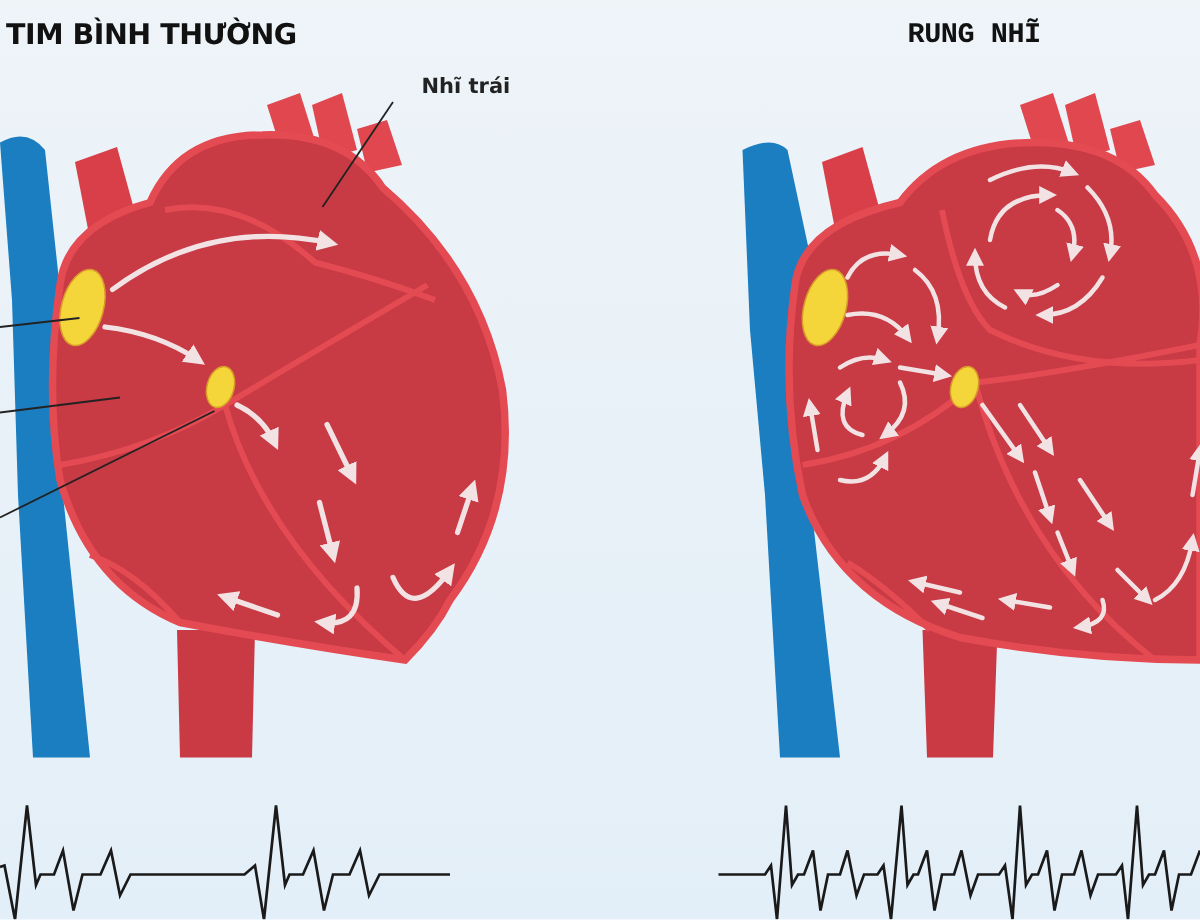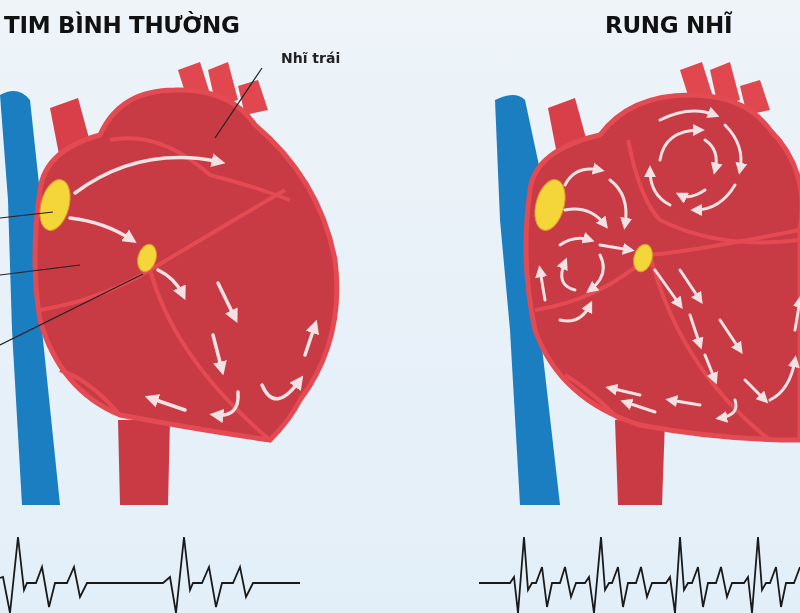--- a/index.html
+++ b/index.html
@@ -2,25 +2,25 @@
 <html><head>
 <meta charset="utf-8">
 <style>
   html, body { margin: 0; padding: 0; }
   body {
     width: 800px; height: 613px; overflow: hidden; position: relative;
     background: linear-gradient(180deg, #eef4f8 0%, #e8f1f8 50%, #e3eff8 100%);
     font-family: "DejaVu Sans", sans-serif;
   }
   .title {
-    position: absolute; top: 12px; font-weight: bold; font-size: 23px;
+    position: absolute; top: 12px; font-weight: bold; font-size: 19px;
     color: #111; letter-spacing: -0.3px;
   }
   #title-left { left: 4px; }
-  #title-right { left: 605px; }
+  #title-right { left: 605px; font-family: Liberation Mono, monospace; }
   .label {
     position: absolute; font-size: 14px; color: #222; font-weight: bold;
   }
   #label-nhi-trai { left: 281px; top: 50px; }
   svg.art { position: absolute; left: 0; top: 0; }
 </style>
 </head>
 <body>
 
 <div class="title" id="title-left">TIM BÌNH THƯỜNG</div>

